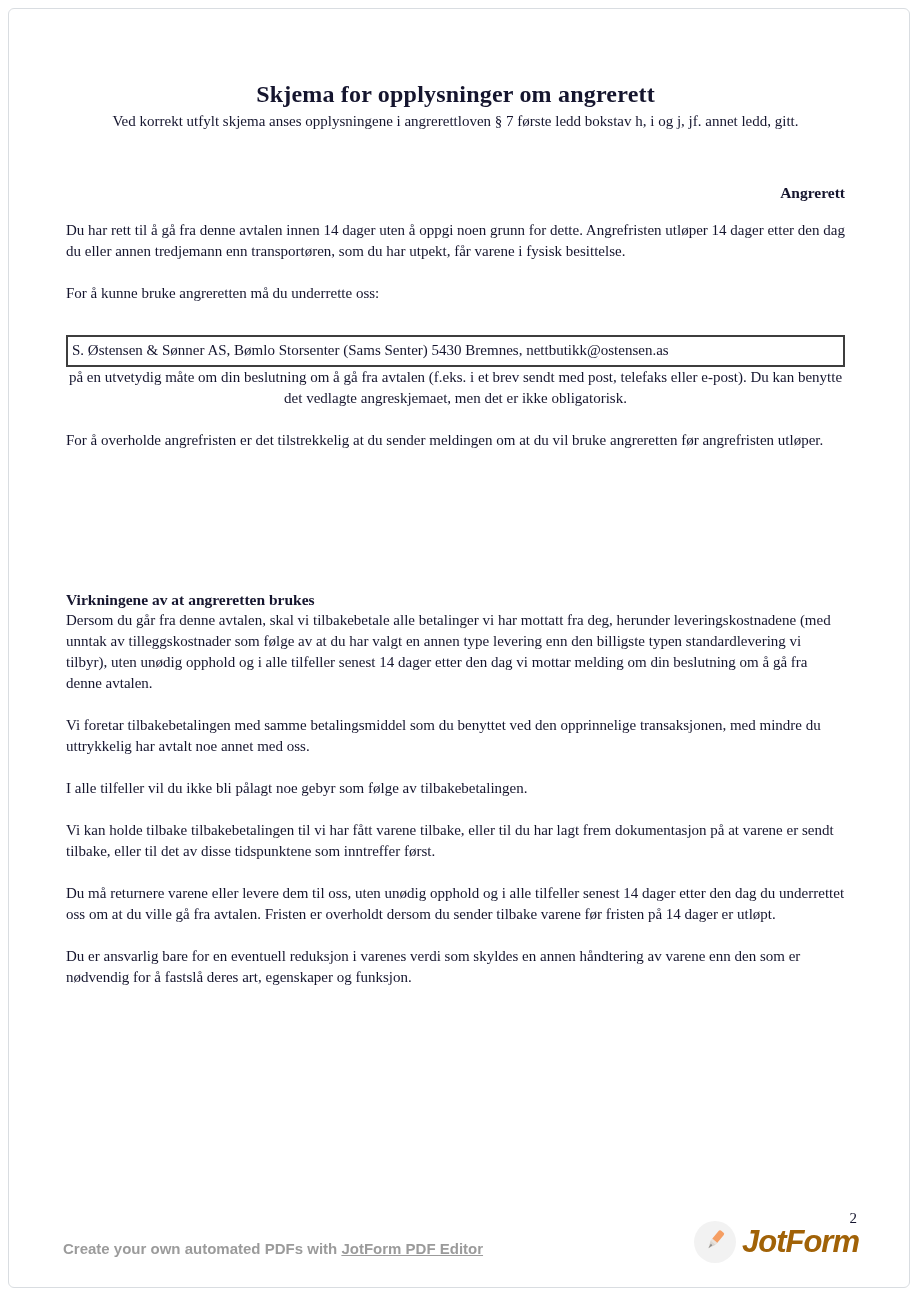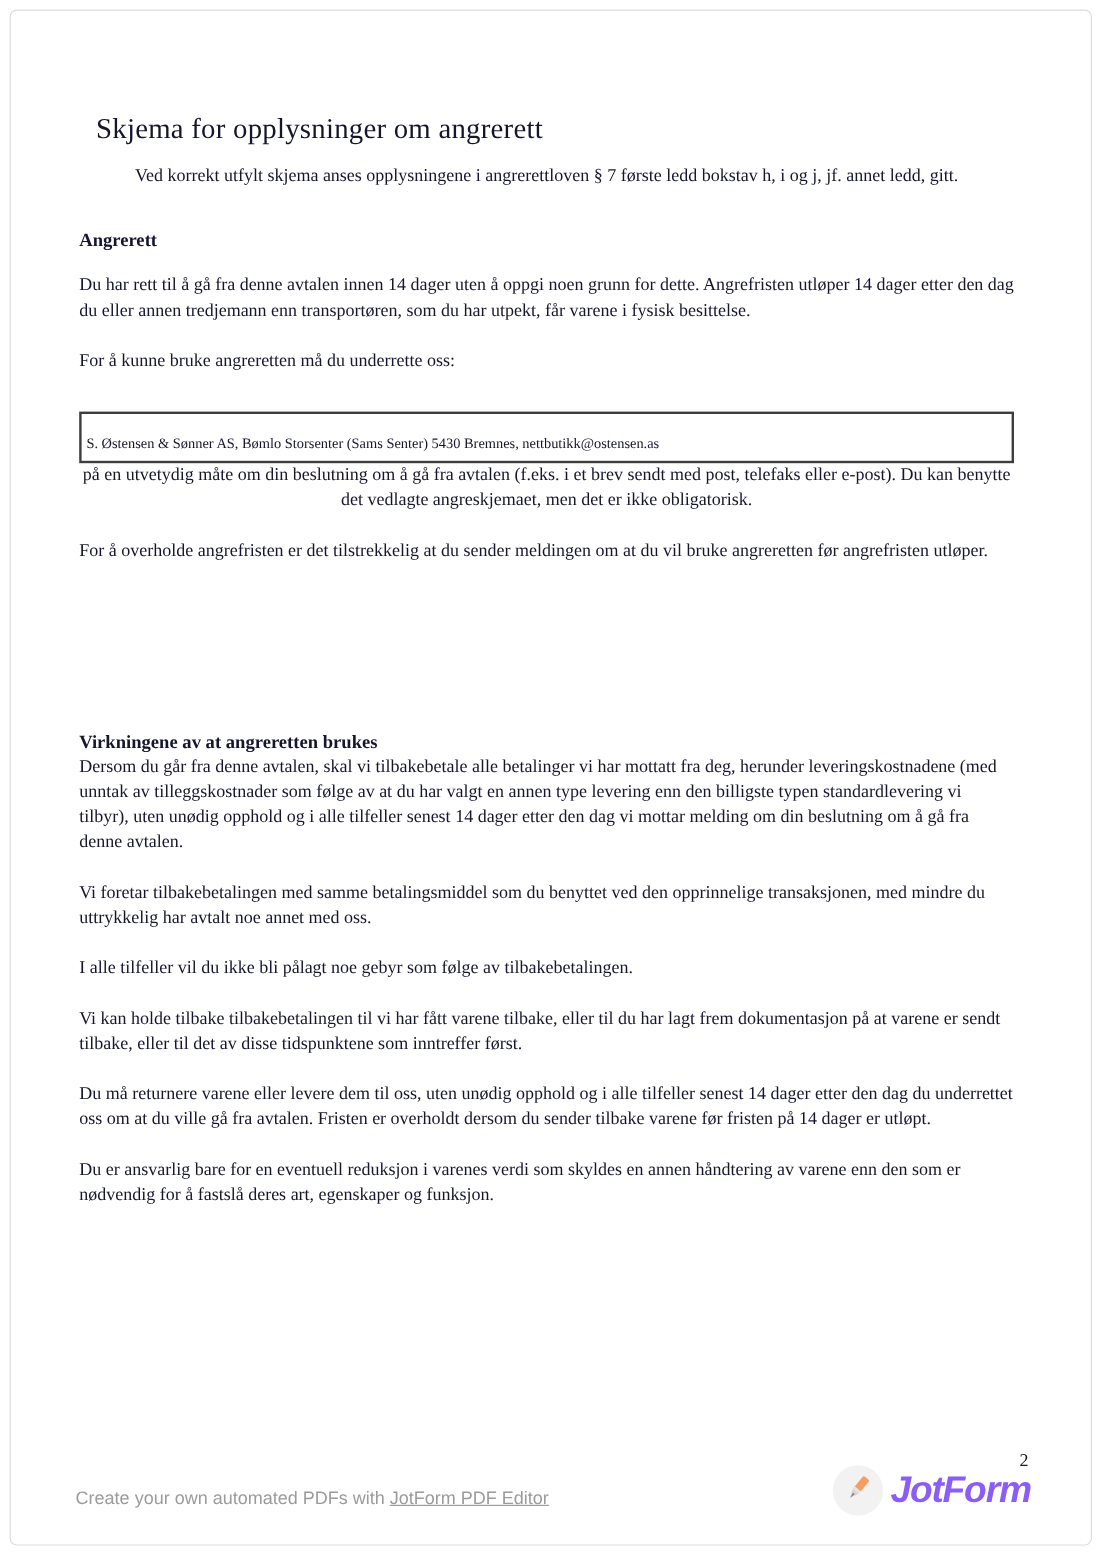--- a/index.html
+++ b/index.html
@@ -21,66 +21,68 @@
     margin: 8px;
     background: #ffffff;
     border: 1px solid #d9dde1;
     border-radius: 6px;
     color: #15152e;
   }
   .content {
     padding: 70px 64px 0 57px;
   }
   .doc-title {
-    margin: 14px;
+    margin: 0;
+    text-align: center;
     font-size: 24px;
     line-height: 30px;
-    font-weight: normal;
+    font-weight: bold;
     letter-spacing: 0.2px;
   }
   .doc-subtitle {
     margin: 2px 0 0 0;
     text-align: center;
     font-size: 15px;
     line-height: 21px;
     font-weight: normal;
   }
   .section-heading {
     margin: 0;
     font-size: 15.5px;
     line-height: 21px;
     font-weight: bold;
   }
-  .h-angrerett { margin-top: 32px; margin-bottom: 17px; }
+  .h-angrerett { margin-top: 50px; margin-bottom: 17px; text-align: right; }
   .h-virkninger { margin-top: 84px; margin-bottom: 0; }
   p.body-text {
     margin: 0 0 21px 0;
     font-size: 15px;
     line-height: 21px;
   }
   .contact-box {
     box-sizing: border-box;
     margin: 31px 0 0 0;
     border: 2px solid #3d3d3d;
-    padding: 14px 4px 4px 4px;
-    font-size: 12px;
+    padding: 3px 4px 4px 4px;
+    font-size: 15px;
     line-height: 21px;
     background: #ffffff;
   }
   .after-box { margin-top: 56px; text-align: center; }
   .before-h2-spacer { height: 33px; }
   
   .footer-note {
     position: absolute;
     left: 54px;
     bottom: 30px;
     font-family: "Liberation Sans", "DejaVu Sans", sans-serif;
     font-size: 15px;
     color: #9b9b9b;
     white-space: nowrap;
+    font-weight: bold;
   }
   .footer-note a {
     color: #9b9b9b;
     text-decoration: underline;
     cursor: pointer;
   }
   .jotform-logo {
     position: absolute;
     right: 50px;
     bottom: 24px;
@@ -95,21 +97,21 @@
     display: flex;
     align-items: center;
     justify-content: center;
   }
   .logo-wordmark {
     margin-left: 6px;
     font-family: "Liberation Sans", "DejaVu Sans", sans-serif;
     font-size: 31px;
     font-weight: bold;
     font-style: italic;
-    color: #8b5cf6;
+    color: #a16207;
     letter-spacing: -1px;
   }
   .page-number {
     position: absolute;
     right: 52px;
     bottom: 60px;
     font-size: 15px;
     color: #15152e;
   }
 </style>

